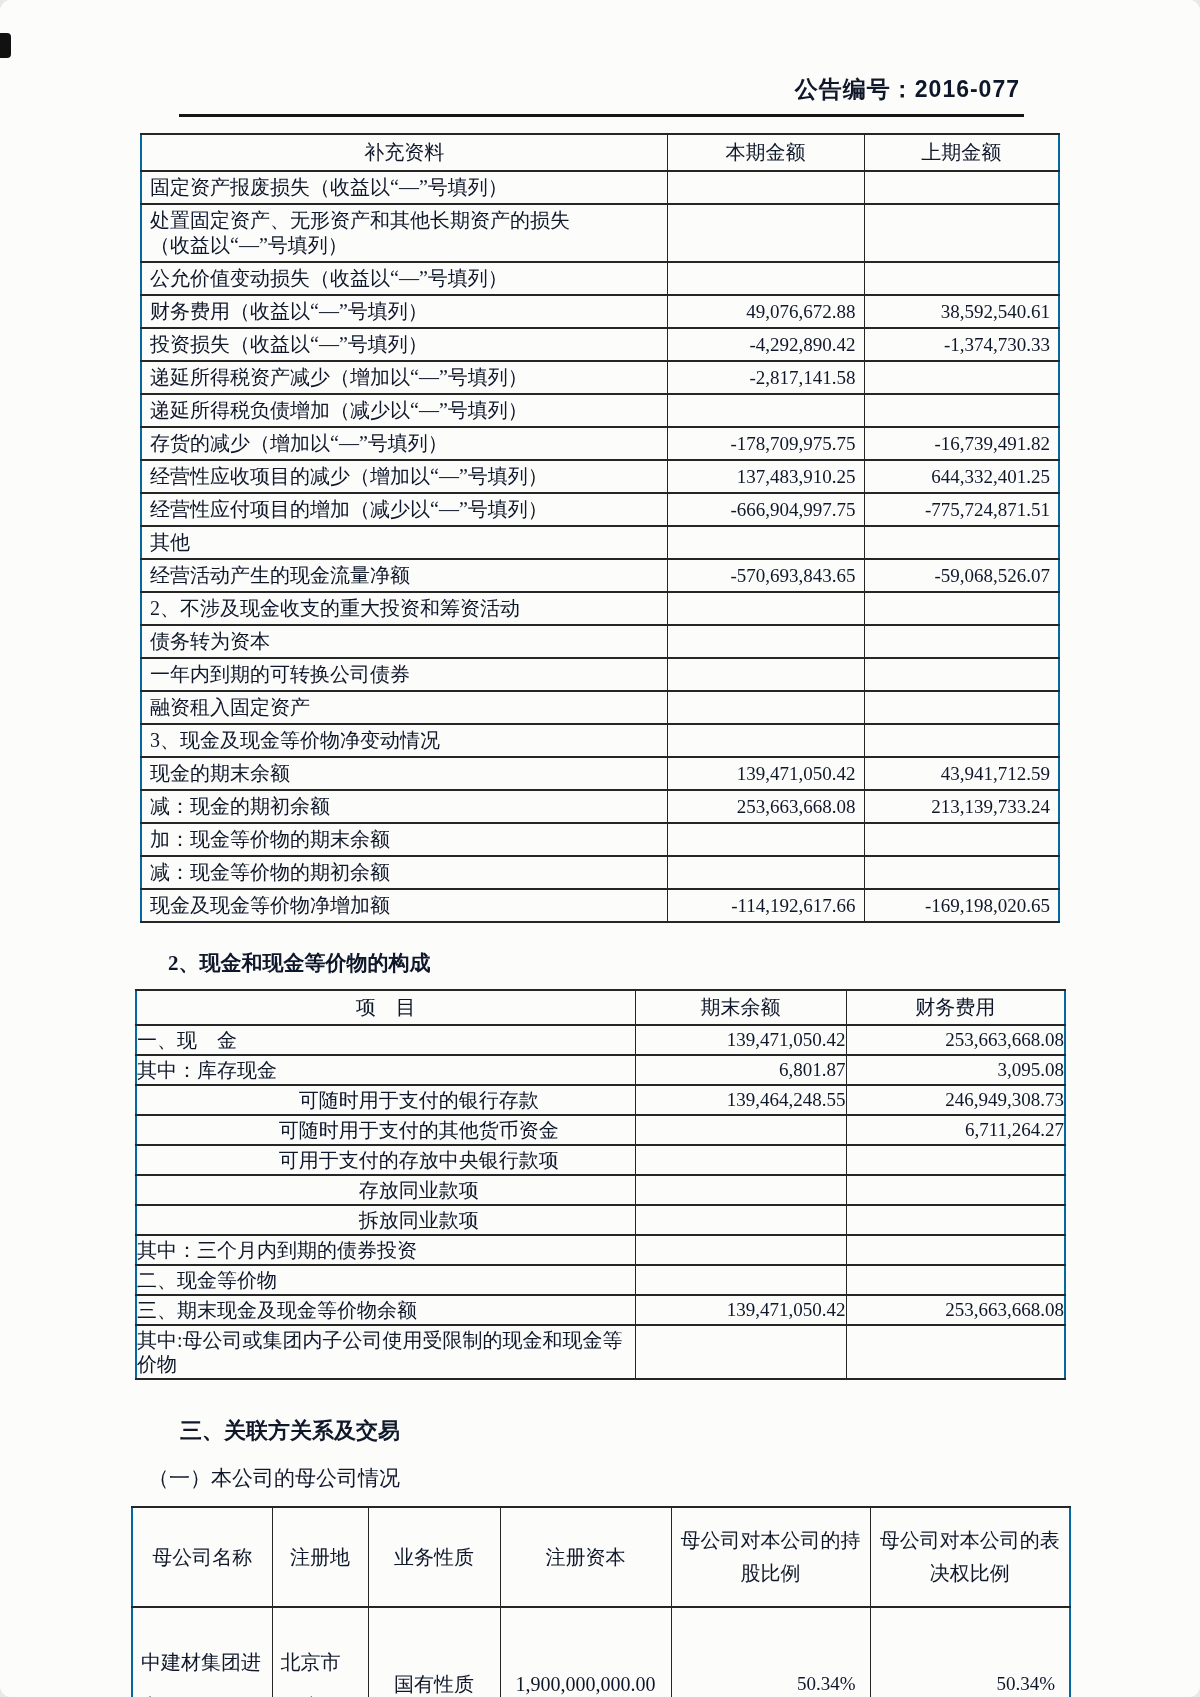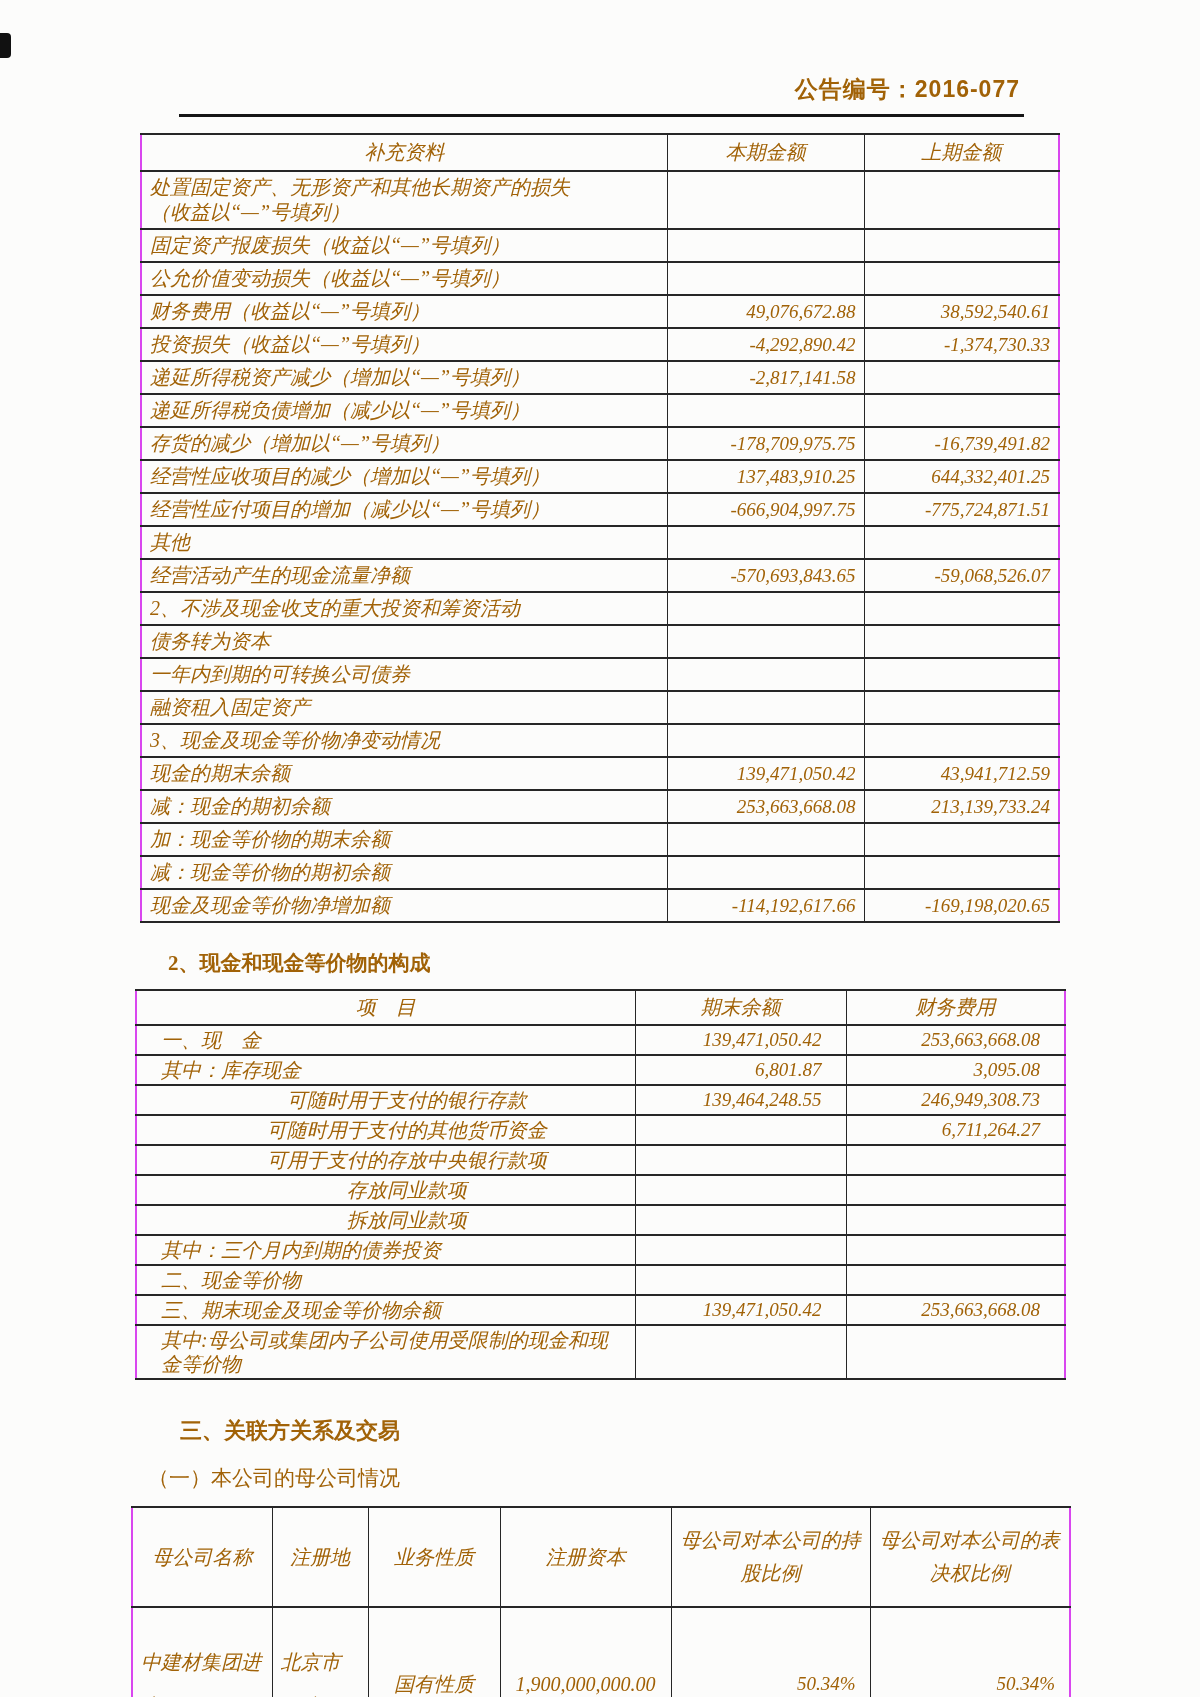--- a/index.html
+++ b/index.html
@@ -1,45 +1,45 @@
 <!DOCTYPE html>
 <html><head>
 <meta charset="utf-8">
 <style>
   html,body{margin:0;padding:0;background:#e8e8e8;}
   .page{
     width:1200px;height:1697px;margin:0 auto;background:#fcfcfb;
-    font-family:"Liberation Serif","DejaVu Serif",serif;color:#a16207;
-    position:relative;overflow:hidden;
+    font-family:"Liberation Serif","DejaVu Serif",serif;color:#0f172a;
+    position:relative;overflow:hidden;border-radius:11px;
   }
   .scan-artifact{position:absolute;left:0;top:33px;width:11px;height:25px;background:#111;border-radius:0 4px 4px 0;}
   .doc-header{padding-top:74px;width:1020px;text-align:right;
     font-family:"Liberation Sans","DejaVu Sans",sans-serif;font-weight:bold;
     font-size:23px;letter-spacing:1px;}
   .header-rule{margin:9px 0 0 179px;width:845px;height:3px;background:#161616;}
 
-  table{border-collapse:collapse;table-layout:fixed;border:2px solid #d946ef;font-style:italic;}
+  table{border-collapse:collapse;table-layout:fixed;border:2px solid #0369a1;}
   th,td{border:solid #262626;border-width:2px 1px;overflow:hidden;}
   th{font-weight:normal;text-align:center;}
 
   
   .t1{margin:16px 0 0 140px;width:918px;font-size:20px;}
   .t1 col:nth-child(1){width:526px;}
   .t1 col:nth-child(2){width:197px;}
   .t1 col:nth-child(3){width:195px;}
   .t1 th{padding:4px 2px;}
   .t1 td{padding:3px 8px;line-height:25px;}
 
   
   .t2{margin:12px 0 16px 135px;width:929px;font-size:20px;}
   .t2 col:nth-child(1){width:499px;}
   .t2 col:nth-child(2){width:211px;}
   .t2 col:nth-child(3){width:219px;}
   .t2 th{padding:3px 2px;}
-  .t2 td{padding:2px 24px;line-height:24px;}
+  .t2 td{padding:2px 0;line-height:24px;}
 
   .cell-label{text-align:left;white-space:pre-line;}
   .cell-label.indent{padding-left:66px;text-align:center;}
   .cell-num{text-align:right;padding-right:16px;font-size:19px;}
 
   .sec2-title{margin:26px 0 0 168px;font-size:21px;font-weight:bold;}
   .sec3-title{margin:36px 12px 0 180px;font-size:22px;font-weight:bold;
     font-family:"Liberation Sans","DejaVu Sans",sans-serif;}
   .sec3-sub{margin:18px 0 1px 148px;font-size:21px;}
 
@@ -76,27 +76,27 @@
       </colgroup>
     <thead>
       <tr>
         <th>补充资料</th>
         <th>本期金额</th>
         <th>上期金额</th>
       </tr>
     </thead>
     <tbody>
         <tr>
+          <td class="cell-label">固定资产报废损失（收益以“—”号填列）</td>
+          <td class="cell-num"></td>
+          <td class="cell-num"></td>
+        </tr>
+        <tr>
           <td class="cell-label">处置固定资产、无形资产和其他长期资产的损失
 （收益以“—”号填列）</td>
-          <td class="cell-num"></td>
-          <td class="cell-num"></td>
-        </tr>
-        <tr>
-          <td class="cell-label">固定资产报废损失（收益以“—”号填列）</td>
           <td class="cell-num"></td>
           <td class="cell-num"></td>
         </tr>
         <tr>
           <td class="cell-label">公允价值变动损失（收益以“—”号填列）</td>
           <td class="cell-num"></td>
           <td class="cell-num"></td>
         </tr>
         <tr>
           <td class="cell-label">财务费用（收益以“—”号填列）</td>

